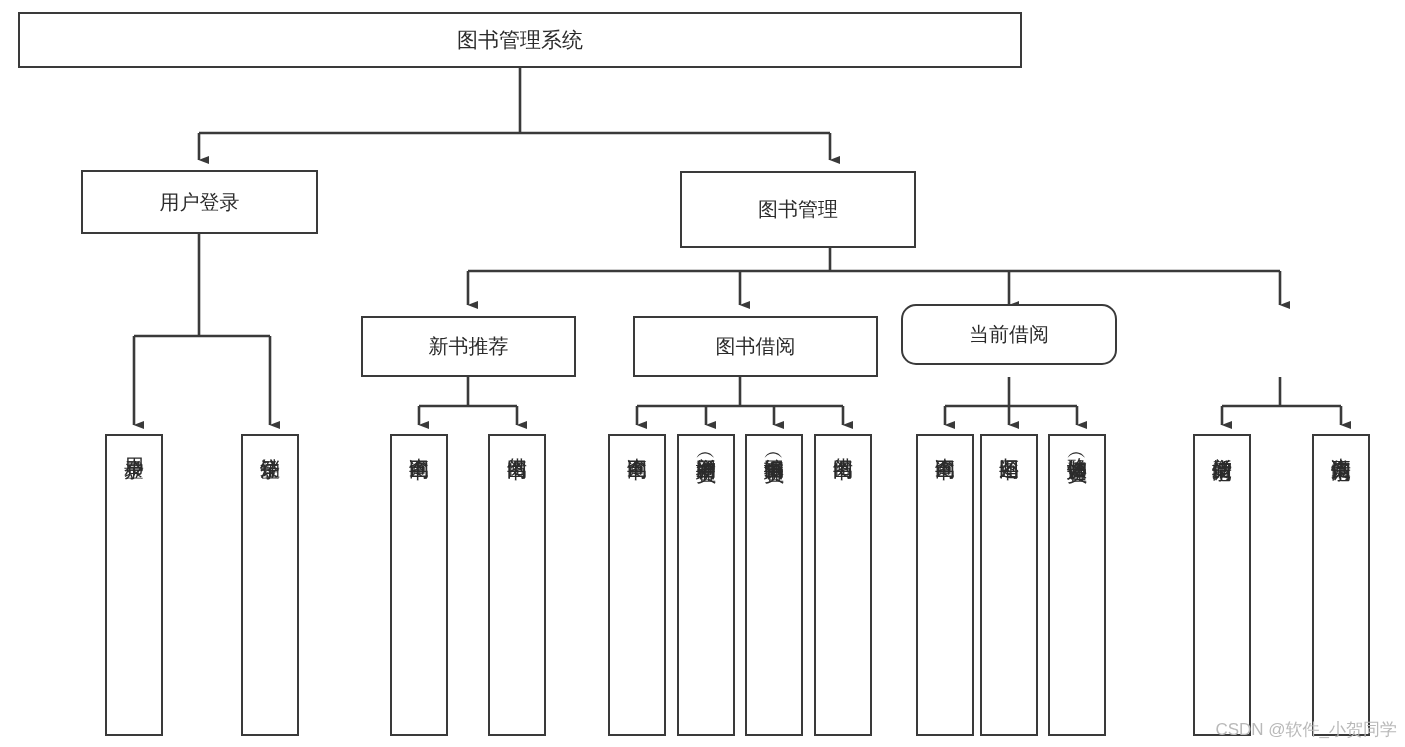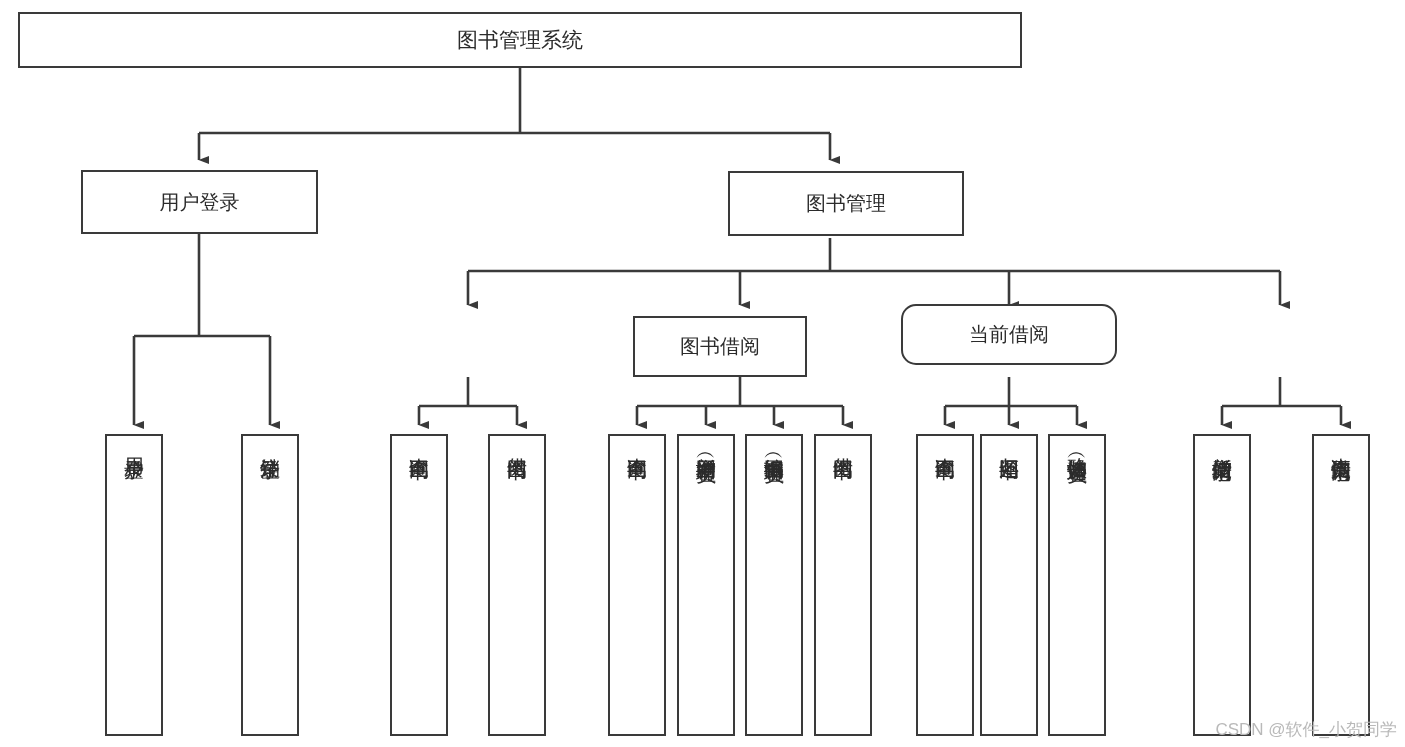--- a/index.html
+++ b/index.html
@@ -126,25 +126,28 @@
     </g>
   </svg>
 
   <div class="node root" style="left:18px; top:12px; width:1004px; height:56px;">
     <span>图书管理系统</span>
   </div>
 
   <div class="node lvl2" style="left:81px; top:170px; width:237px; height:64px;">
     <span>用户登录</span>
   </div>
-  <div class="node lvl2" style="left:728px; top:171px; width:236px; height:65px;">
+  <div class="node lvl2" style="left:680px; top:171px; width:236px; height:77px;">
     <span>图书管理</span>
   </div>
 
-  <div class="node lvl3" style="left:633px; top:316px; width:174px; height:61px;">
+  <div class="node lvl3" style="left:361px; top:316px; width:215px; height:61px;">
+    <span>新书推荐</span>
+  </div>
+  <div class="node lvl3" style="left:633px; top:316px; width:245px; height:61px;">
     <span>图书借阅</span>
   </div>
   <div class="node lvl3" style="left:901px; top:304px; width:216px; height:61px;border-radius:15px;">
     <span>当前借阅</span>
   </div>
 
   <div class="node leaf" style="left:105px; top:434px; width:58px; height:302px;">
     <span class="vlabel">用户登录</span>
   </div>
   <div class="node leaf" style="left:241px; top:434px; width:58px; height:302px;">

